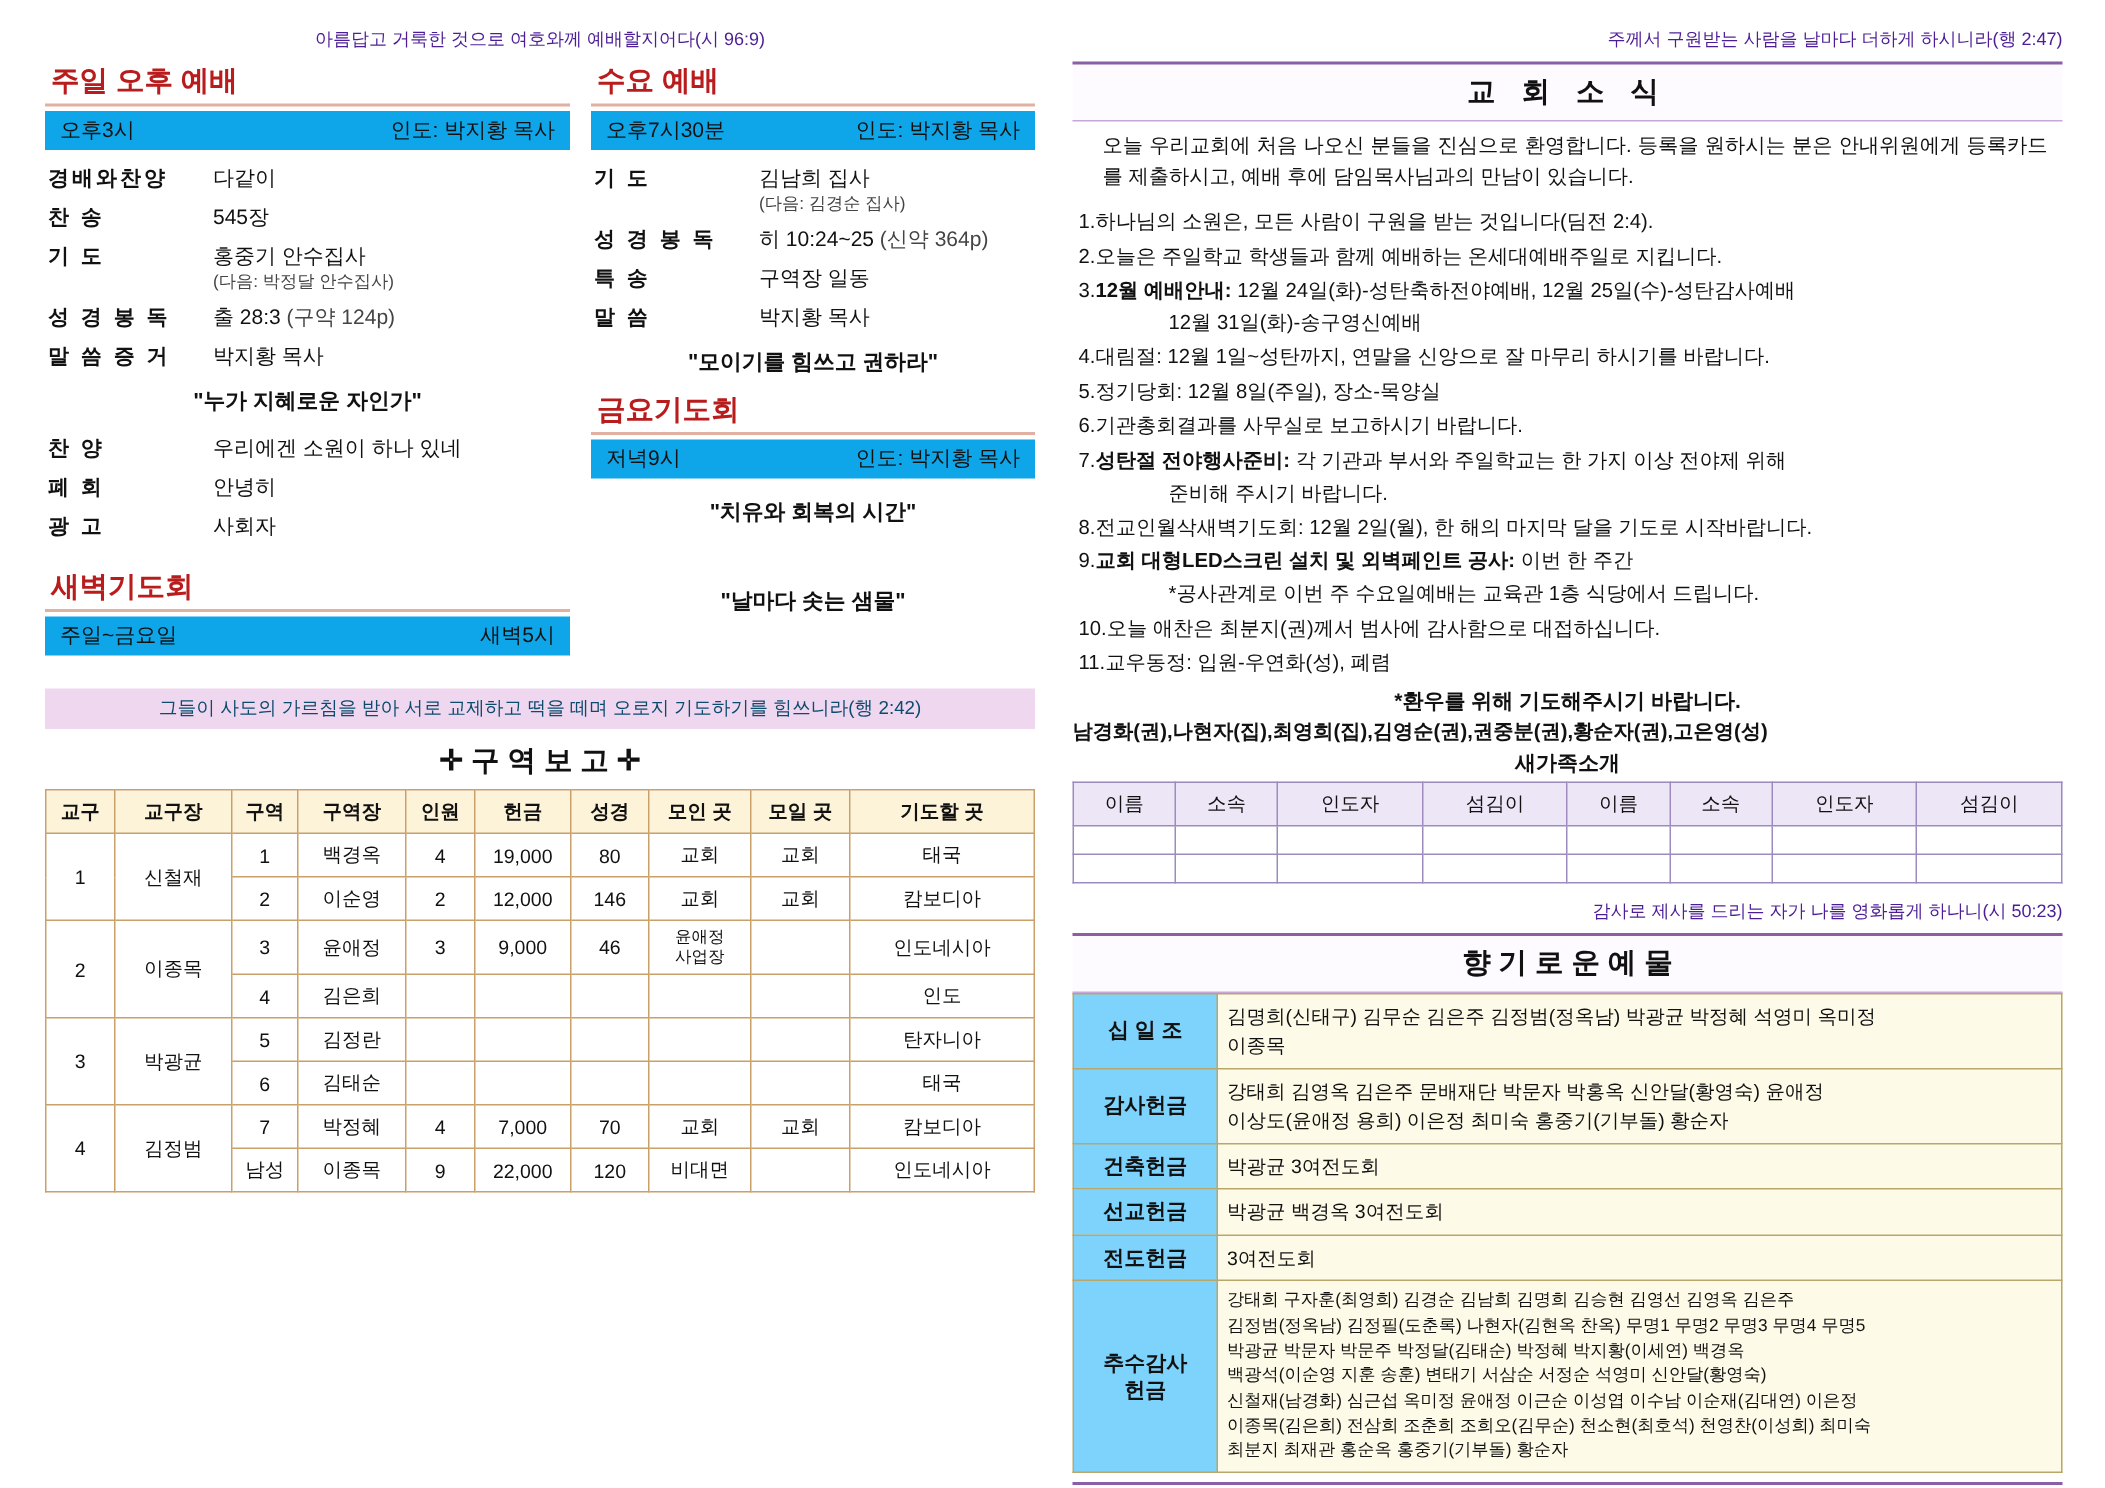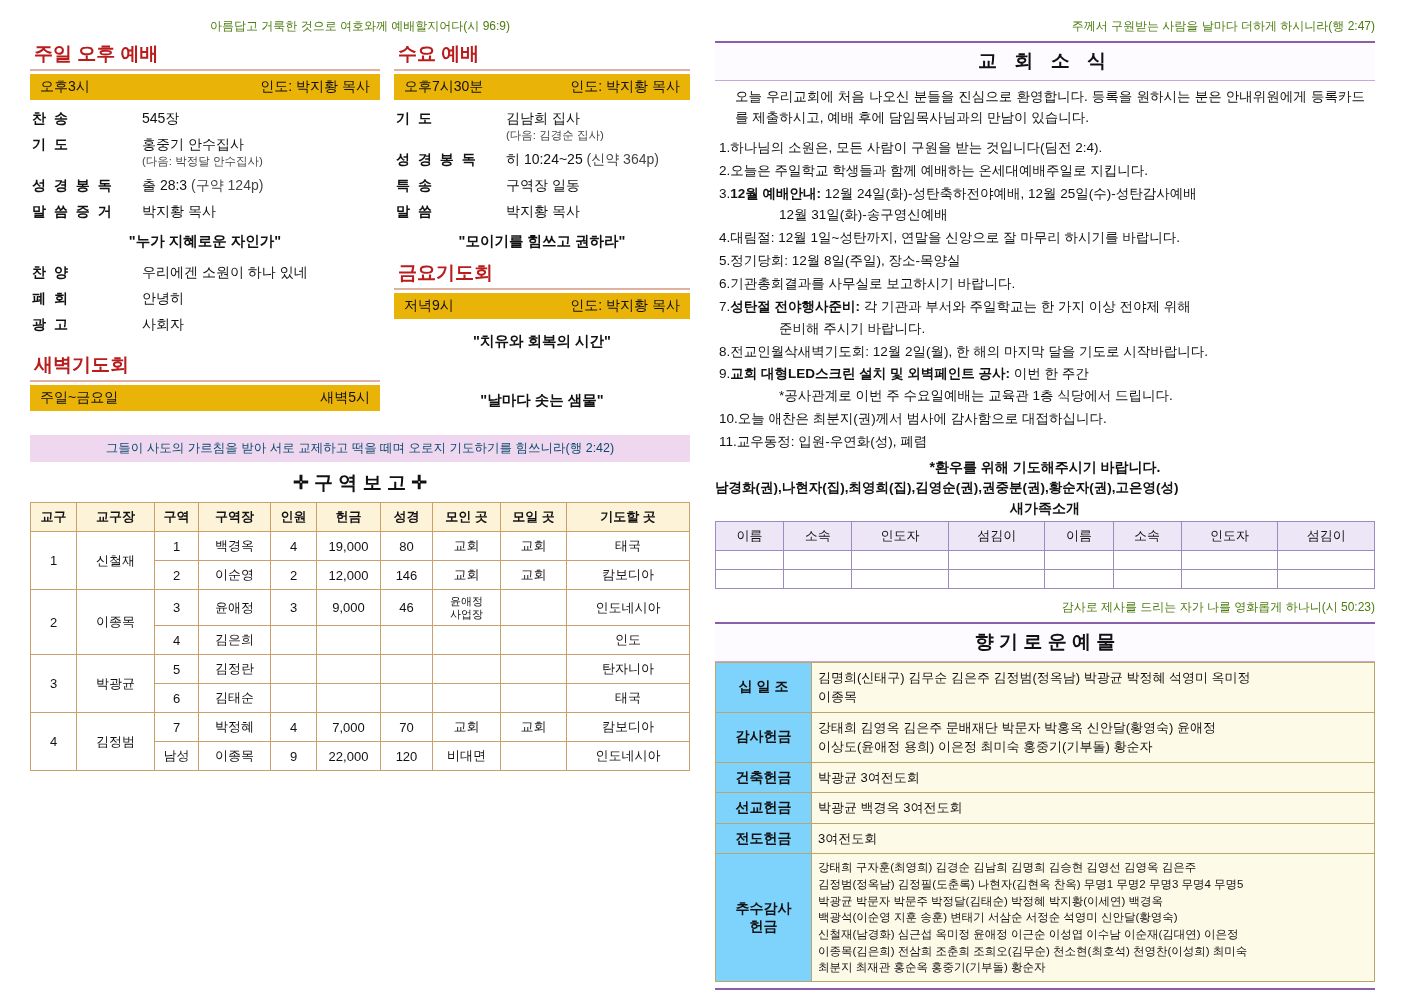--- a/index.html
+++ b/index.html
@@ -13,37 +13,37 @@
     color: #111;
     position: relative;
   }
   .page { position: relative; width: 1403px; height: 992px; }
 
   
   .left { position: absolute; left: 30px; top: 18px; width: 660px; }
   .right { position: absolute; left: 715px; top: 18px; width: 660px; }
 
   .verse-top {
-    font-size: 12px; color: #4d7c0f; text-align: center; margin-bottom: 6px;
+    font-size: 12px; color: #4c1d95; text-align: center; margin-bottom: 6px;
   }
   .verse-right { text-align: right; }
 
   .cols { display: flex; gap: 14px; }
   .col-a { width: 350px; }
   .col-b { width: 296px; }
 
   h2.sec {
     font-size: 19px; color: #b91c1c; font-weight: bold;
     margin: 0 0 3px 0; padding: 0 0 2px 4px;
     border-bottom: 2px solid #e0b0a0;
   }
 
   .timebar {
     display: flex; justify-content: space-between;
-    background: #eab308; padding: 4px 10px; font-size: 14px;
+    background: #0ea5e9; padding: 4px 10px; font-size: 14px;
     margin-bottom: 6px;
   }
 
   table.order { width: 100%; border-collapse: collapse; font-size: 14px; }
   table.order td { padding: 4px 2px; vertical-align: top; }
   td.lbl { width: 110px; font-weight: bold; letter-spacing: 2px; white-space: nowrap; }
   td.val { padding-left: 6px; }
   .sub { font-size: 11.5px; color: #444; display: block; }
   .small-note { font-size: 14px; color: #444; }
   .quote { text-align: center; font-weight: bold; font-size: 14.5px; padding: 7px 0 9px; }
@@ -107,20 +107,24 @@
     <div class="cols">
 
       <div class="col-a">
         <h2 class="sec">주일 오후 예배</h2>
         <div class="timebar">
           <span>오후3시</span>
           <span>인도: 박지황 목사</span>
         </div>
         <table class="order">
           <tbody>
+              <tr>
+            <td class="lbl">경배와찬양</td>
+            <td class="val">다같이</td>
+          </tr>
           <tr>
             <td class="lbl">찬      송</td>
             <td class="val">545장</td>
           </tr>
           <tr>
             <td class="lbl">기      도</td>
             <td class="val">
               <span>홍중기 안수집사</span>
               <span class="sub">(다음: 박정달 안수집사)</span>
             </td>

